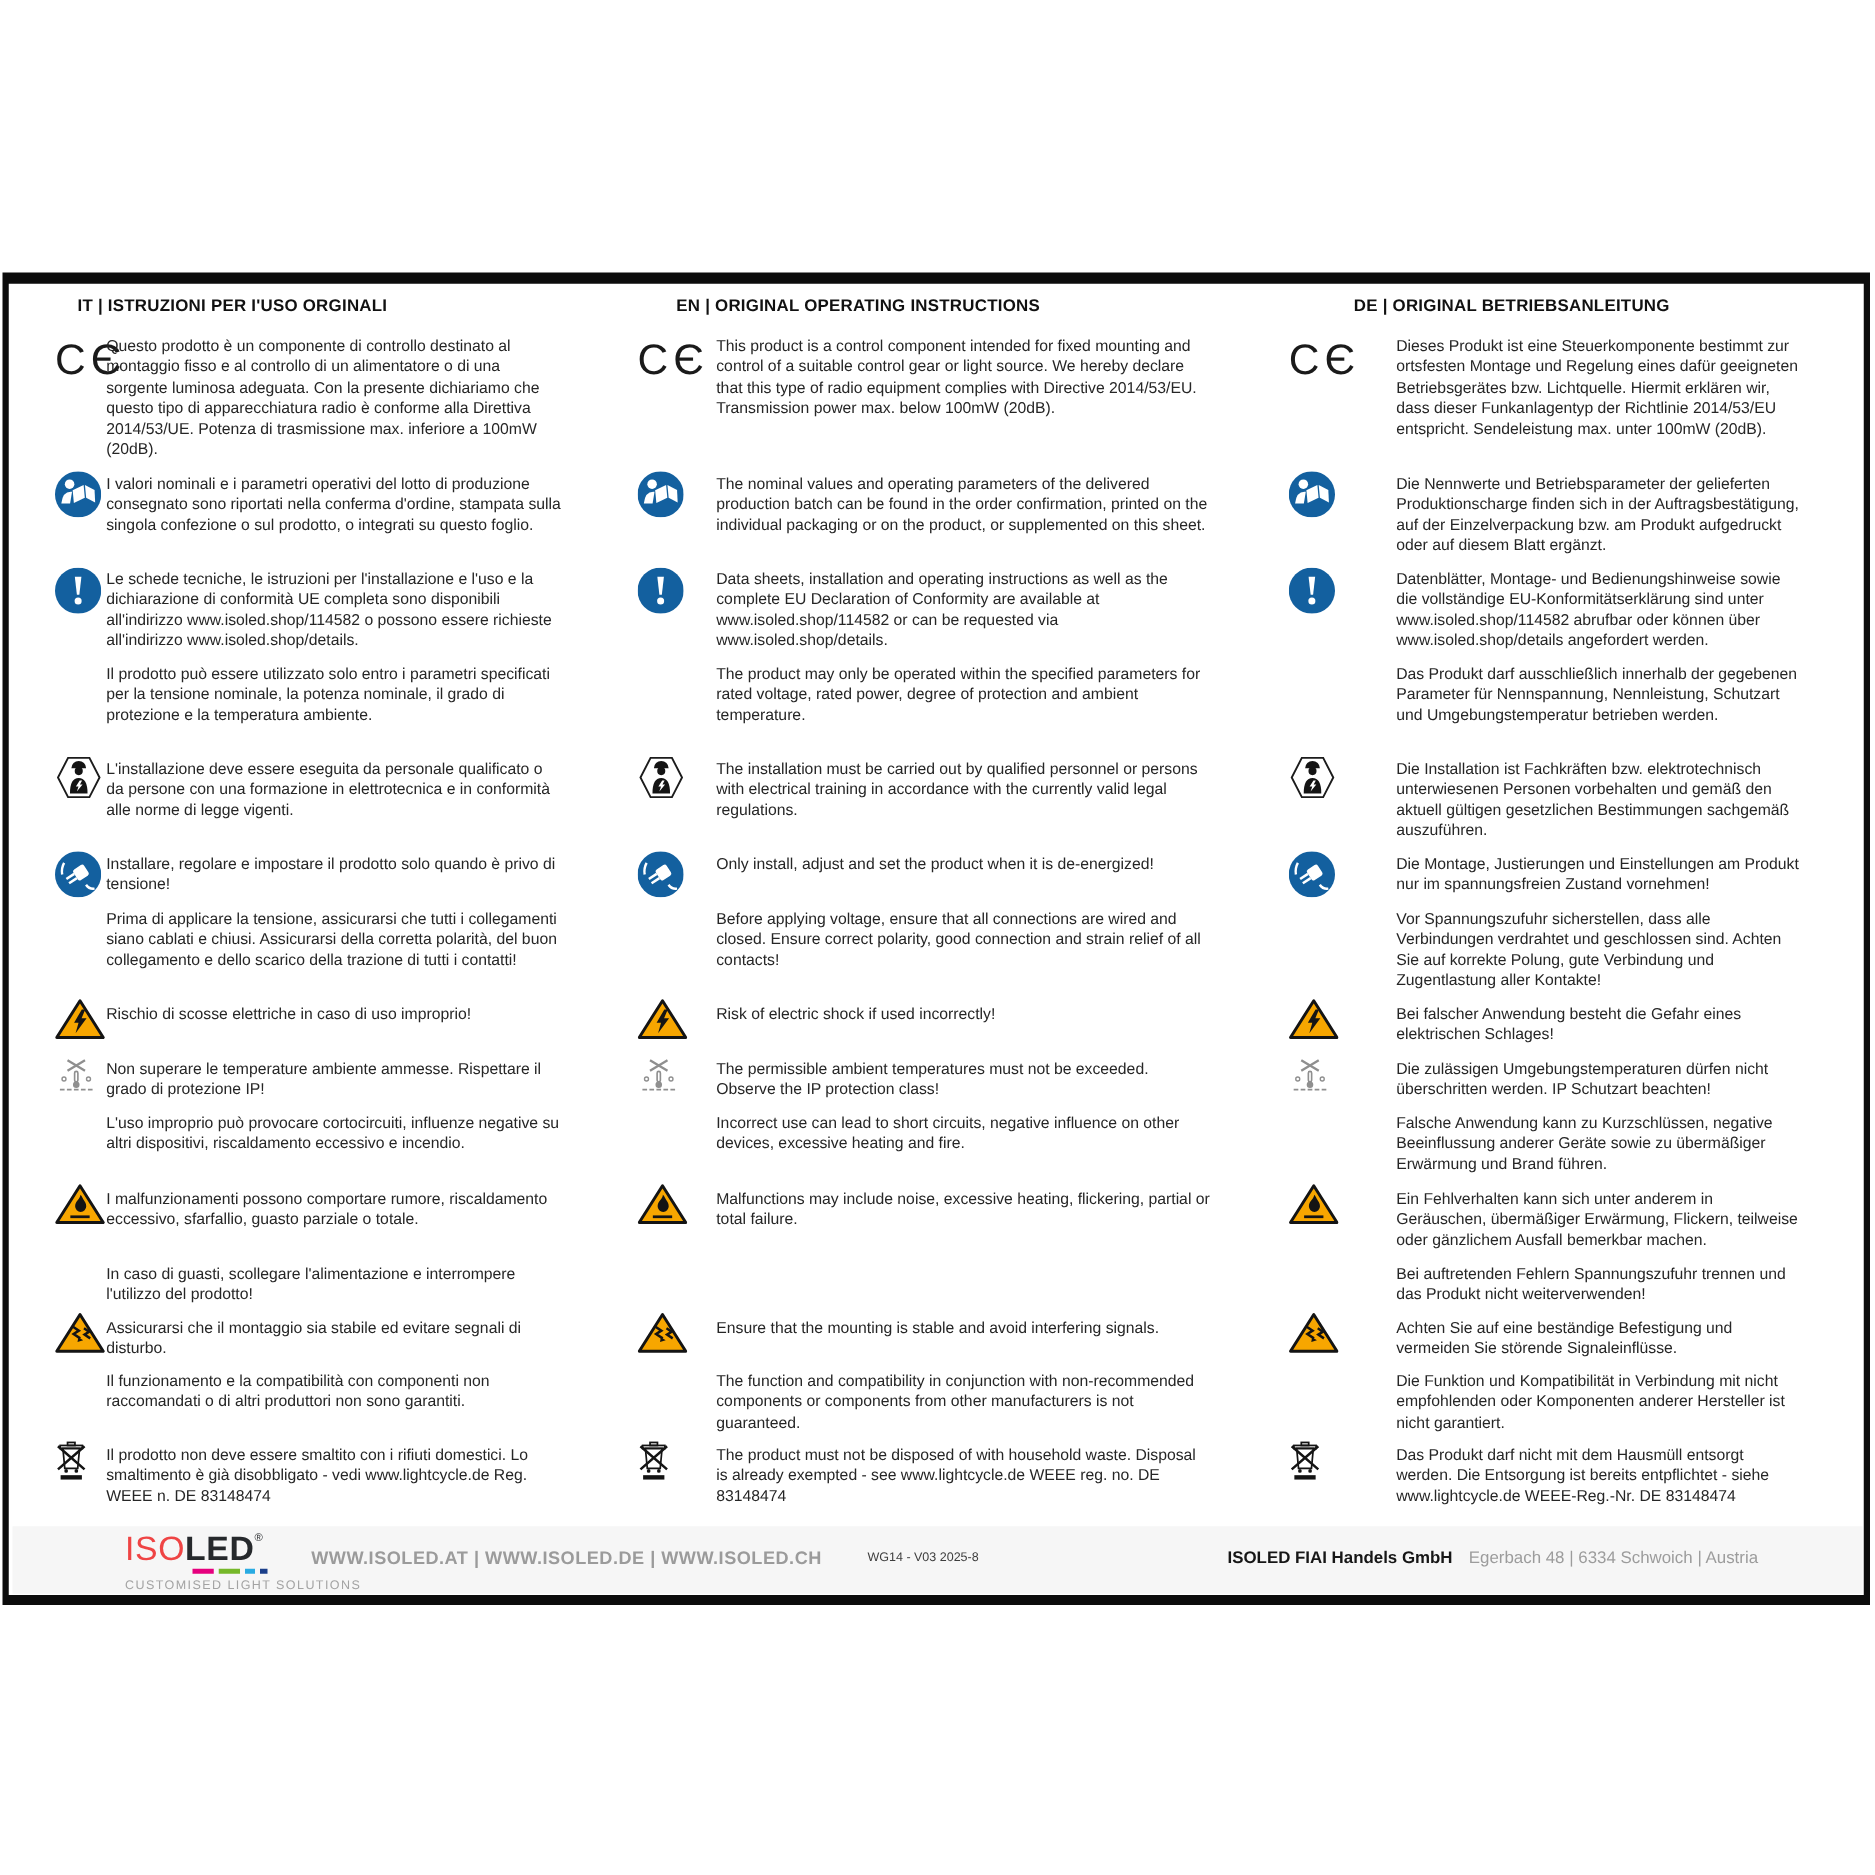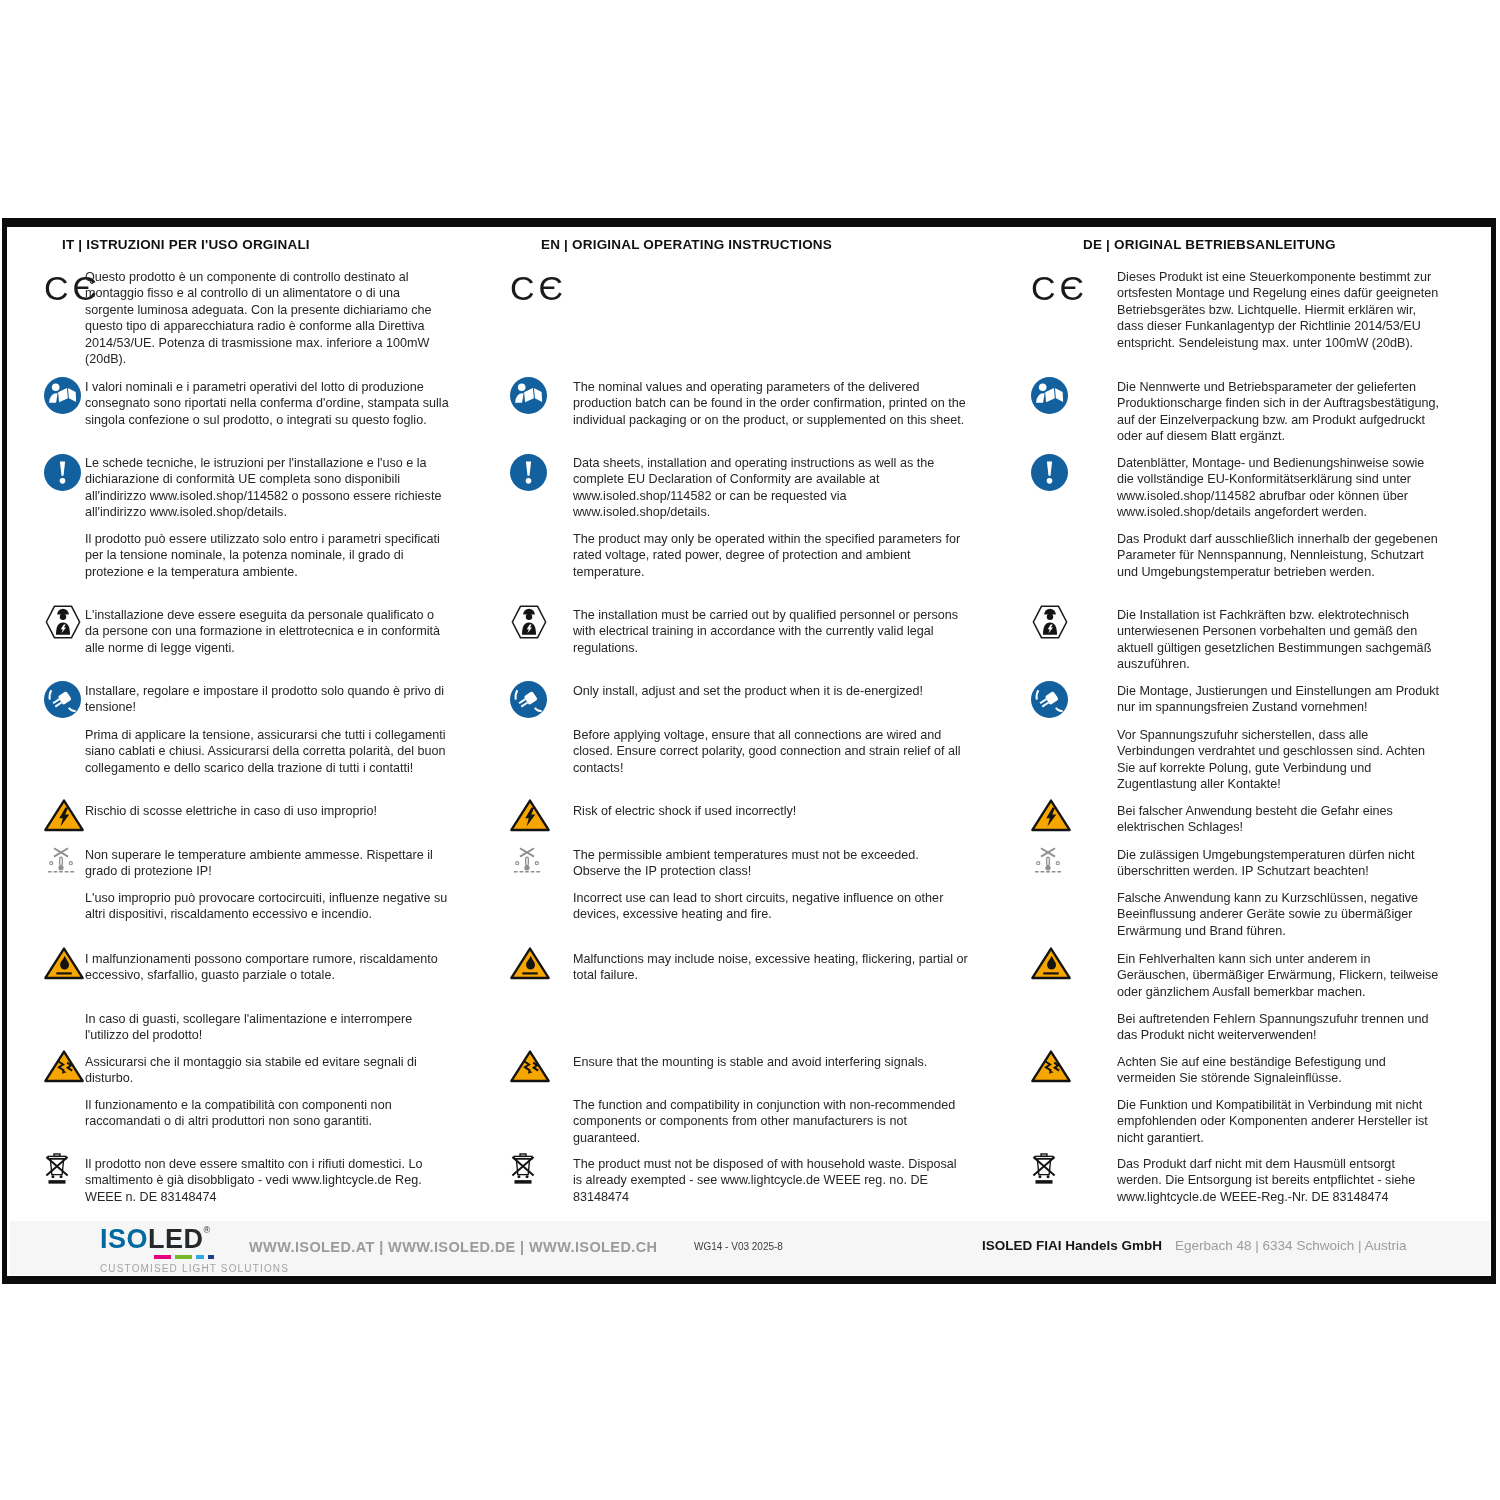--- a/index.html
+++ b/index.html
@@ -39,21 +39,21 @@
   .p-s4{top:607px}.p-s5a{top:683px}.p-s5b{top:727px}.p-s6{top:803px}
   .p-s7a{top:847px}.p-s7b{top:890px}.p-s8a{top:951px}.p-s8b{top:1011px}
   .p-s9a{top:1054px}.p-s9b{top:1097px}.p-s10{top:1156px}
   
   .i-s1{top:271px}.i-s2{top:377px}.i-s3{top:454px}.i-s4{top:603px}
   .i-s5{top:681px}.i-s6{top:798px}.i-s7{top:845px}.i-s8{top:946px}
   .i-s9{top:1049px}.i-s10{top:1151px}
   
   .logo{position:absolute;left:100px;top:1226px;}
   .logo-word{font-size:27px;line-height:1;letter-spacing:.5px;white-space:nowrap;}
-  .logo-word .iso{color:#0369a1;font-weight:700;margin-top:22px;}
+  .logo-word .iso{color:#ef4444;font-weight:400;margin-top:22px;}
   .logo-word .led{color:#26292c;font-weight:800;}
   .logo-word .reg{color:#26292c;font-size:9px;vertical-align:top;}
   .logo-bars{display:flex;gap:4px;margin:2px 0 0 54px;align-items:center;}
   .logo-bars i{display:block;height:3.5px;}
   .bar-pink{width:17px;background:#e6007e;}
   .bar-green{width:17px;background:#76b82a;}
   .bar-blue1{width:8px;background:#29abe2;}
   .bar-blue2{width:6px;background:#1b3f8a;}
   .logo-tag{font-size:10px;color:#a3a3a3;letter-spacing:1.15px;margin-top:4px;white-space:nowrap;}
   .websites{
@@ -210,20 +210,21 @@
       <svg width="26" height="37" viewBox="0 0 28 40">
         <use href="#sym-weee"></use>
       </svg>
     </span>
   <p class="txt p-s10">Il prodotto non deve essere smaltito con i rifiuti domestici. Lo smaltimento è già disobbligato - vedi www.lightcycle.de Reg. WEEE n. DE 83148474</p>
 </div>
 
 <div class="col col-en">
   <h2 class="col-head">EN | ORIGINAL OPERATING INSTRUCTIONS</h2>
   <span class="icon i-s1 ce">CЄ</span>
+  <p class="txt p-s1">This product is a control component intended for fixed mounting and control of a suitable control gear or light source. We hereby declare that this type of radio equipment complies with Directive 2014/53/EU. Transmission power max. below 100mW (20dB).</p>
   <span class="icon i-s2">
       <svg width="37" height="37" viewBox="0 0 38 38">
         <use href="#sym-book"></use>
       </svg>
     </span>
   <p class="txt p-s2">The nominal values and operating parameters of the delivered production batch can be found in the order confirmation, printed on the individual packaging or on the product, or supplemented on this sheet.</p>
   <span class="icon i-s3">
       <svg width="37" height="37" viewBox="0 0 38 38">
         <use href="#sym-excl"></use>
       </svg>

